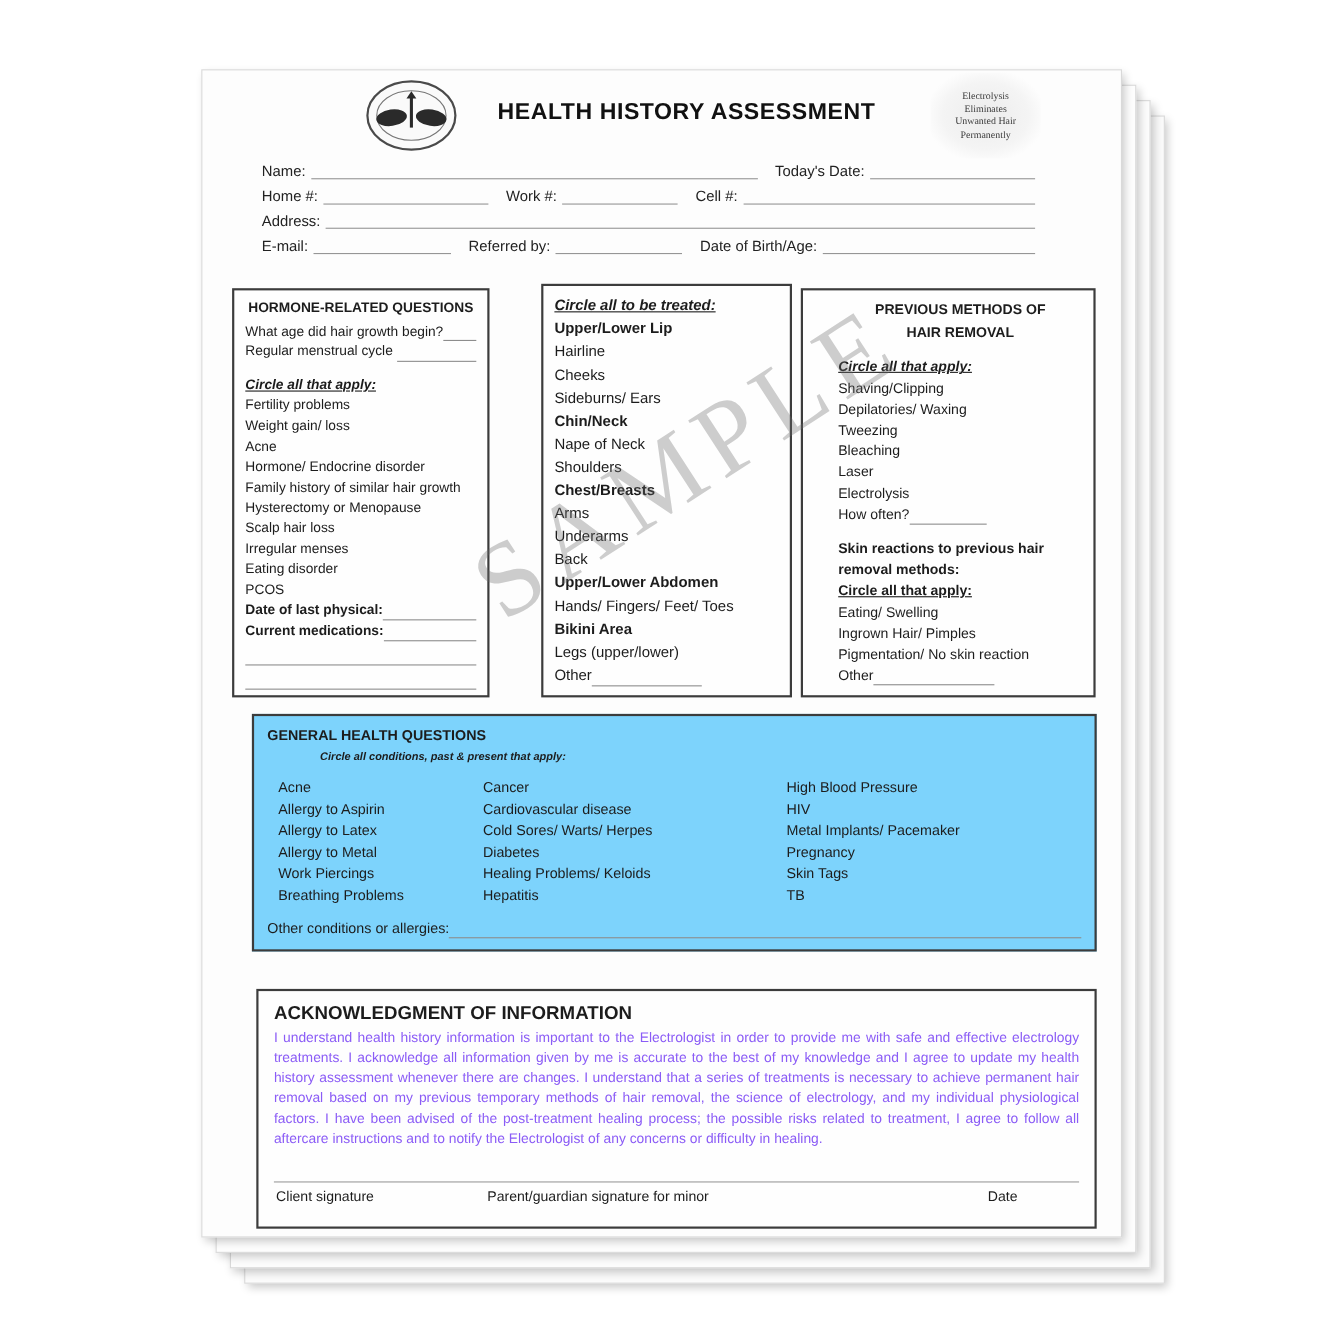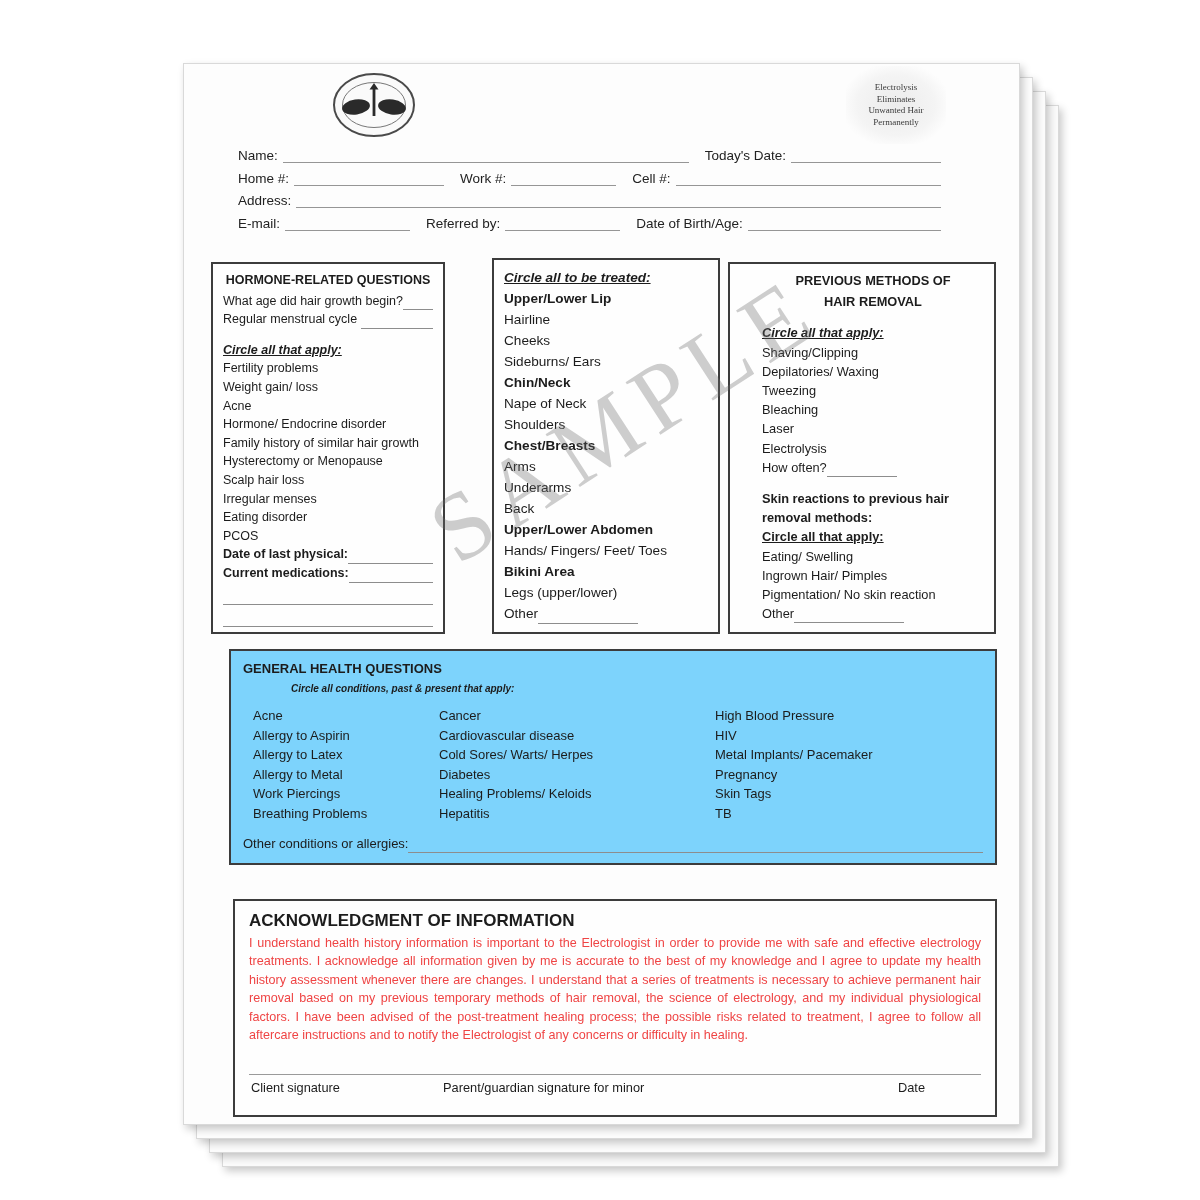--- a/index.html
+++ b/index.html
@@ -70,21 +70,21 @@
   .g-col{position:absolute;top:0;}
   .g-col1{left:10px;} .g-col2{left:196px;} .g-col3{left:472px;}
   .g-other{position:absolute;left:12px;right:12px;bottom:10px;display:flex;align-items:flex-end;font-size:13px;}
 
   
   .abox{
     position:absolute;left:49px;top:835px;width:764px;height:218px;
     border:2px solid #3c3c3c;background:#fefefe;box-sizing:border-box;padding:10px 14px;
   }
   .a-title{font-weight:bold;font-size:17px;margin-bottom:3px;}
-  .a-body{font-size:12.6px;line-height:18.4px;text-align:justify;color:#ef4444;}
+  .a-body{font-size:12.6px;line-height:18.4px;text-align:justify;color:#8b5cf6;}
   .sig{position:absolute;left:14px;right:14px;bottom:16px;border-top:1.5px solid #9a9a9a;height:24px;}
   .sig span{position:absolute;top:5px;font-size:12.8px;}
   .sig-1{left:2px;} .sig-2{left:194px;} .sig-3{left:649px;}
 
   
   .watermark{
     position:absolute;left:160px;top:300px;width:560px;text-align:center;
     font-family:"Liberation Serif",serif;font-size:96px;font-weight:normal;
     color:rgba(105,105,105,0.33);letter-spacing:10px;
     transform:rotate(-33deg);z-index:6;pointer-events:none;user-select:none;
@@ -102,20 +102,21 @@
   <div class="logo">
     <svg viewBox="0 0 84 66" width="84" height="66">
       <ellipse cx="42" cy="33" rx="40" ry="31" fill="#fafafa" stroke="#4a4a4a" stroke-width="2"></ellipse>
       <ellipse cx="42" cy="33" rx="31.5" ry="22.5" fill="none" stroke="#777" stroke-width="1"></ellipse>
       <ellipse cx="24" cy="35" rx="14" ry="7.5" fill="#2a2a2a" transform="rotate(-8 24 35)"></ellipse>
       <ellipse cx="60" cy="35" rx="14" ry="7.5" fill="#2a2a2a" transform="rotate(8 60 35)"></ellipse>
       <rect x="40.6" y="17" width="2.8" height="27" fill="#2a2a2a"></rect>
       <path d="M42 11 l4.5 6.5 h-9 z" fill="#2a2a2a"></path>
     </svg>
   </div>
+  <div class="hdr-title">HEALTH HISTORY ASSESSMENT</div>
   <div class="badge">
     <div>Electrolysis</div>
     <div>Eliminates</div>
     <div>Unwanted Hair</div>
     <div>Permanently</div>
   </div>
 
   <div class="contact">
     <div class="frow">
       <span class="flabel">Name:</span>

